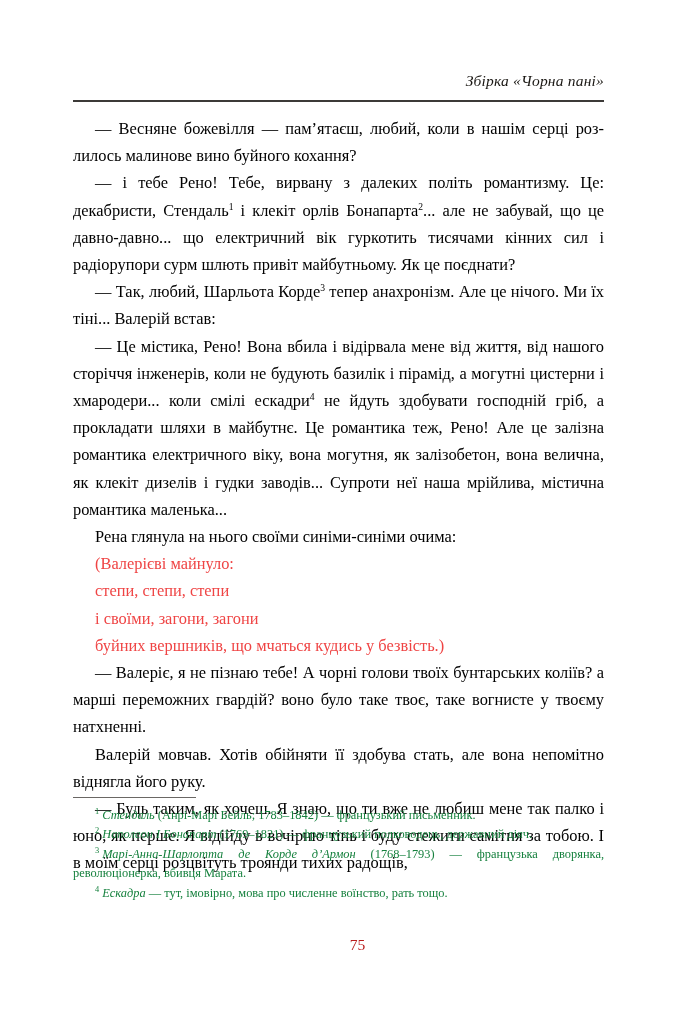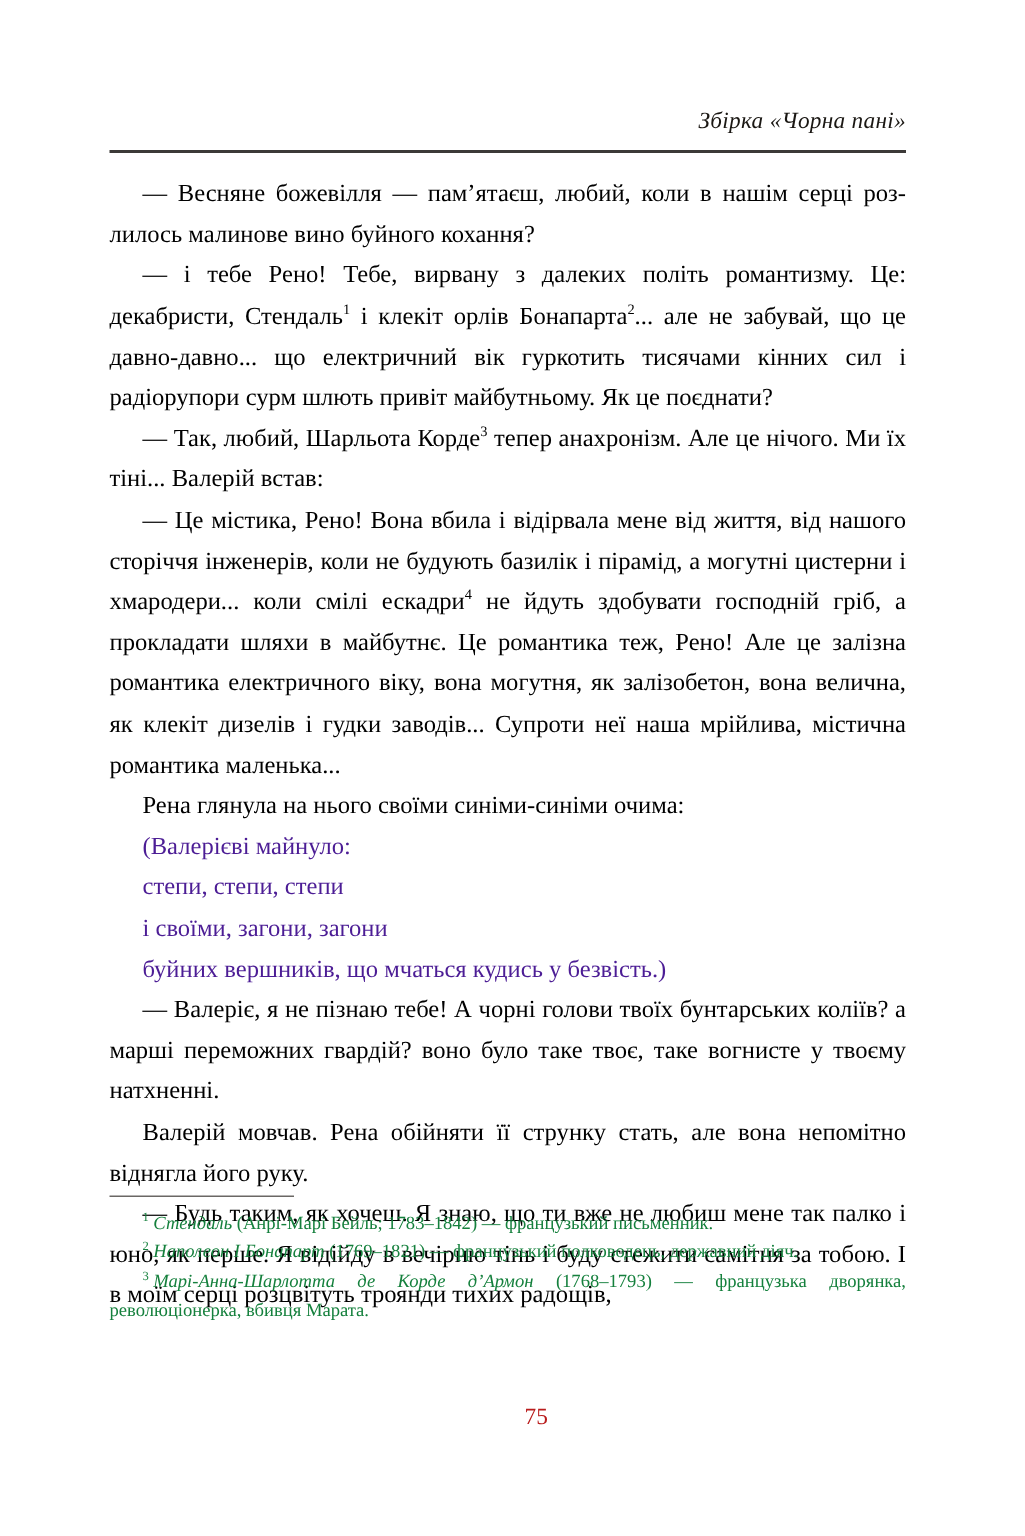--- a/index.html
+++ b/index.html
@@ -63,21 +63,21 @@
     text-indent: 22px;
     color: #000000;
   }
   .verse {
     margin: 0;
     font-size: 16.4px;
     line-height: 27.2px;
     text-align: left;
     text-indent: 22px;
     white-space: nowrap;
-    color: #4c1d95;
+    color: #ef4444;
   }
   sup.fnref {
     font-size: 9.6px;
     vertical-align: super;
     line-height: 0;
   }
 
   
   .fn-rule {
     position: absolute;
@@ -143,29 +143,30 @@
 
     <p class="p">Рена глянула на нього своїми синіми-синіми очима:</p>
 
     <p class="verse">(Валерієві майнуло:</p>
     <p class="verse">степи, степи, степи</p>
     <p class="verse">і своїми, загони, загони</p>
     <p class="verse">буйних вершників, що мчаться кудись у безвість.)</p>
 
     <p class="p">— Валеріє, я не пізнаю тебе! А чорні голови твоїх бунтарських коліїв? а марші переможних гвардій? воно було таке твоє, таке вог­нисте у твоєму натхненні.</p>
 
-    <p class="p">Валерій мовчав. Рена обійняти її струнку стать, але вона не­помітно віднягла його руку.</p>
+    <p class="p">Валерій мовчав. Хотів обійняти її здобува стать, але вона не­помітно віднягла його руку.</p>
 
     <p class="p">— Будь таким, як хочеш. Я знаю, що ти вже не любиш мене так палко і юно, як перше. Я відійду в вечірню тінь і буду стежити са­мітня за тобою. І в моїм серці розцвітуть троянди тихих радощів,</p>
 
   </div>
 
   <div class="fn-rule"></div>
 
   <div class="footnotes">
     <p class="fn"><sup>1</sup><i>Стендаль</i><span> (Анрі-Марі Бейль; 1783–1842) — французький письменник.</span></p>
     <p class="fn"><sup>2</sup><i>Наполеон I Бонапарт</i><span> (1769–1821) — французький полководець, державний діяч.</span></p>
     <p class="fn"><sup>3</sup><i>Марі-Анна-Шарлотта де Корде д’Армон</i><span> (1768–1793) — французька дворянка, революціонерка, вбивця Марата.</span></p>
+    <p class="fn"><sup>4</sup><i>Ескадра</i><span> — тут, імовірно, мова про численне воїнство, рать тощо.</span></p>
   </div>
 
   <div class="folio">75</div>
 
 </div>
 
 </body></html>

